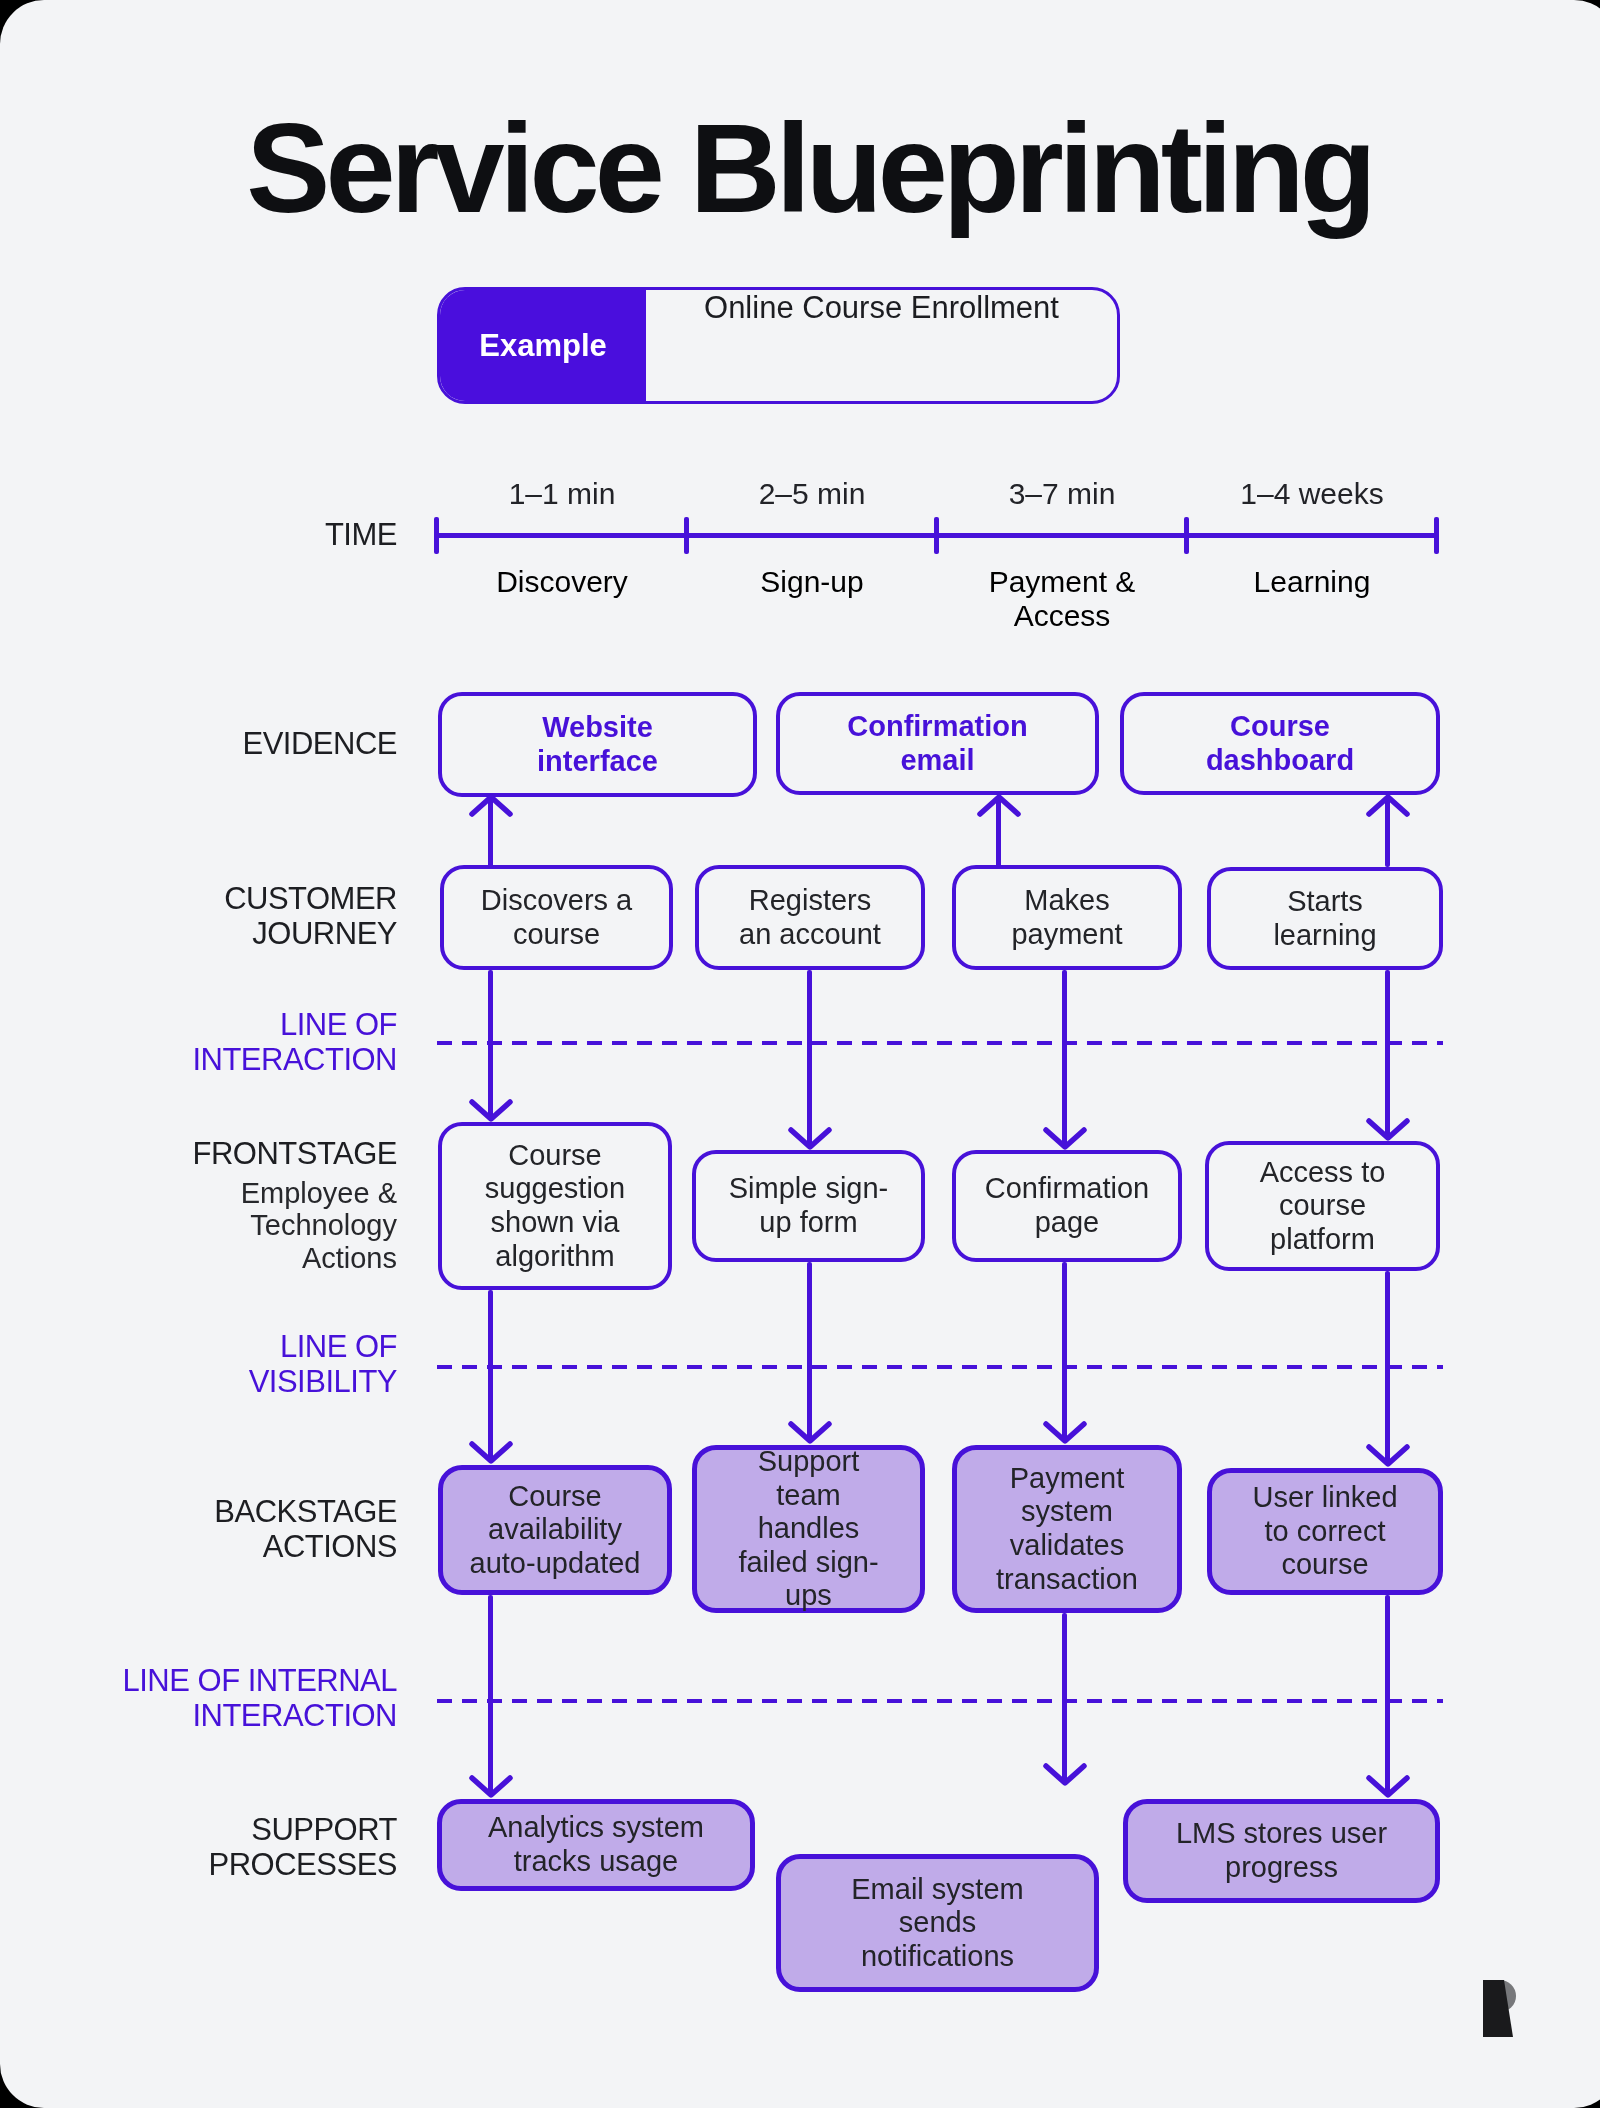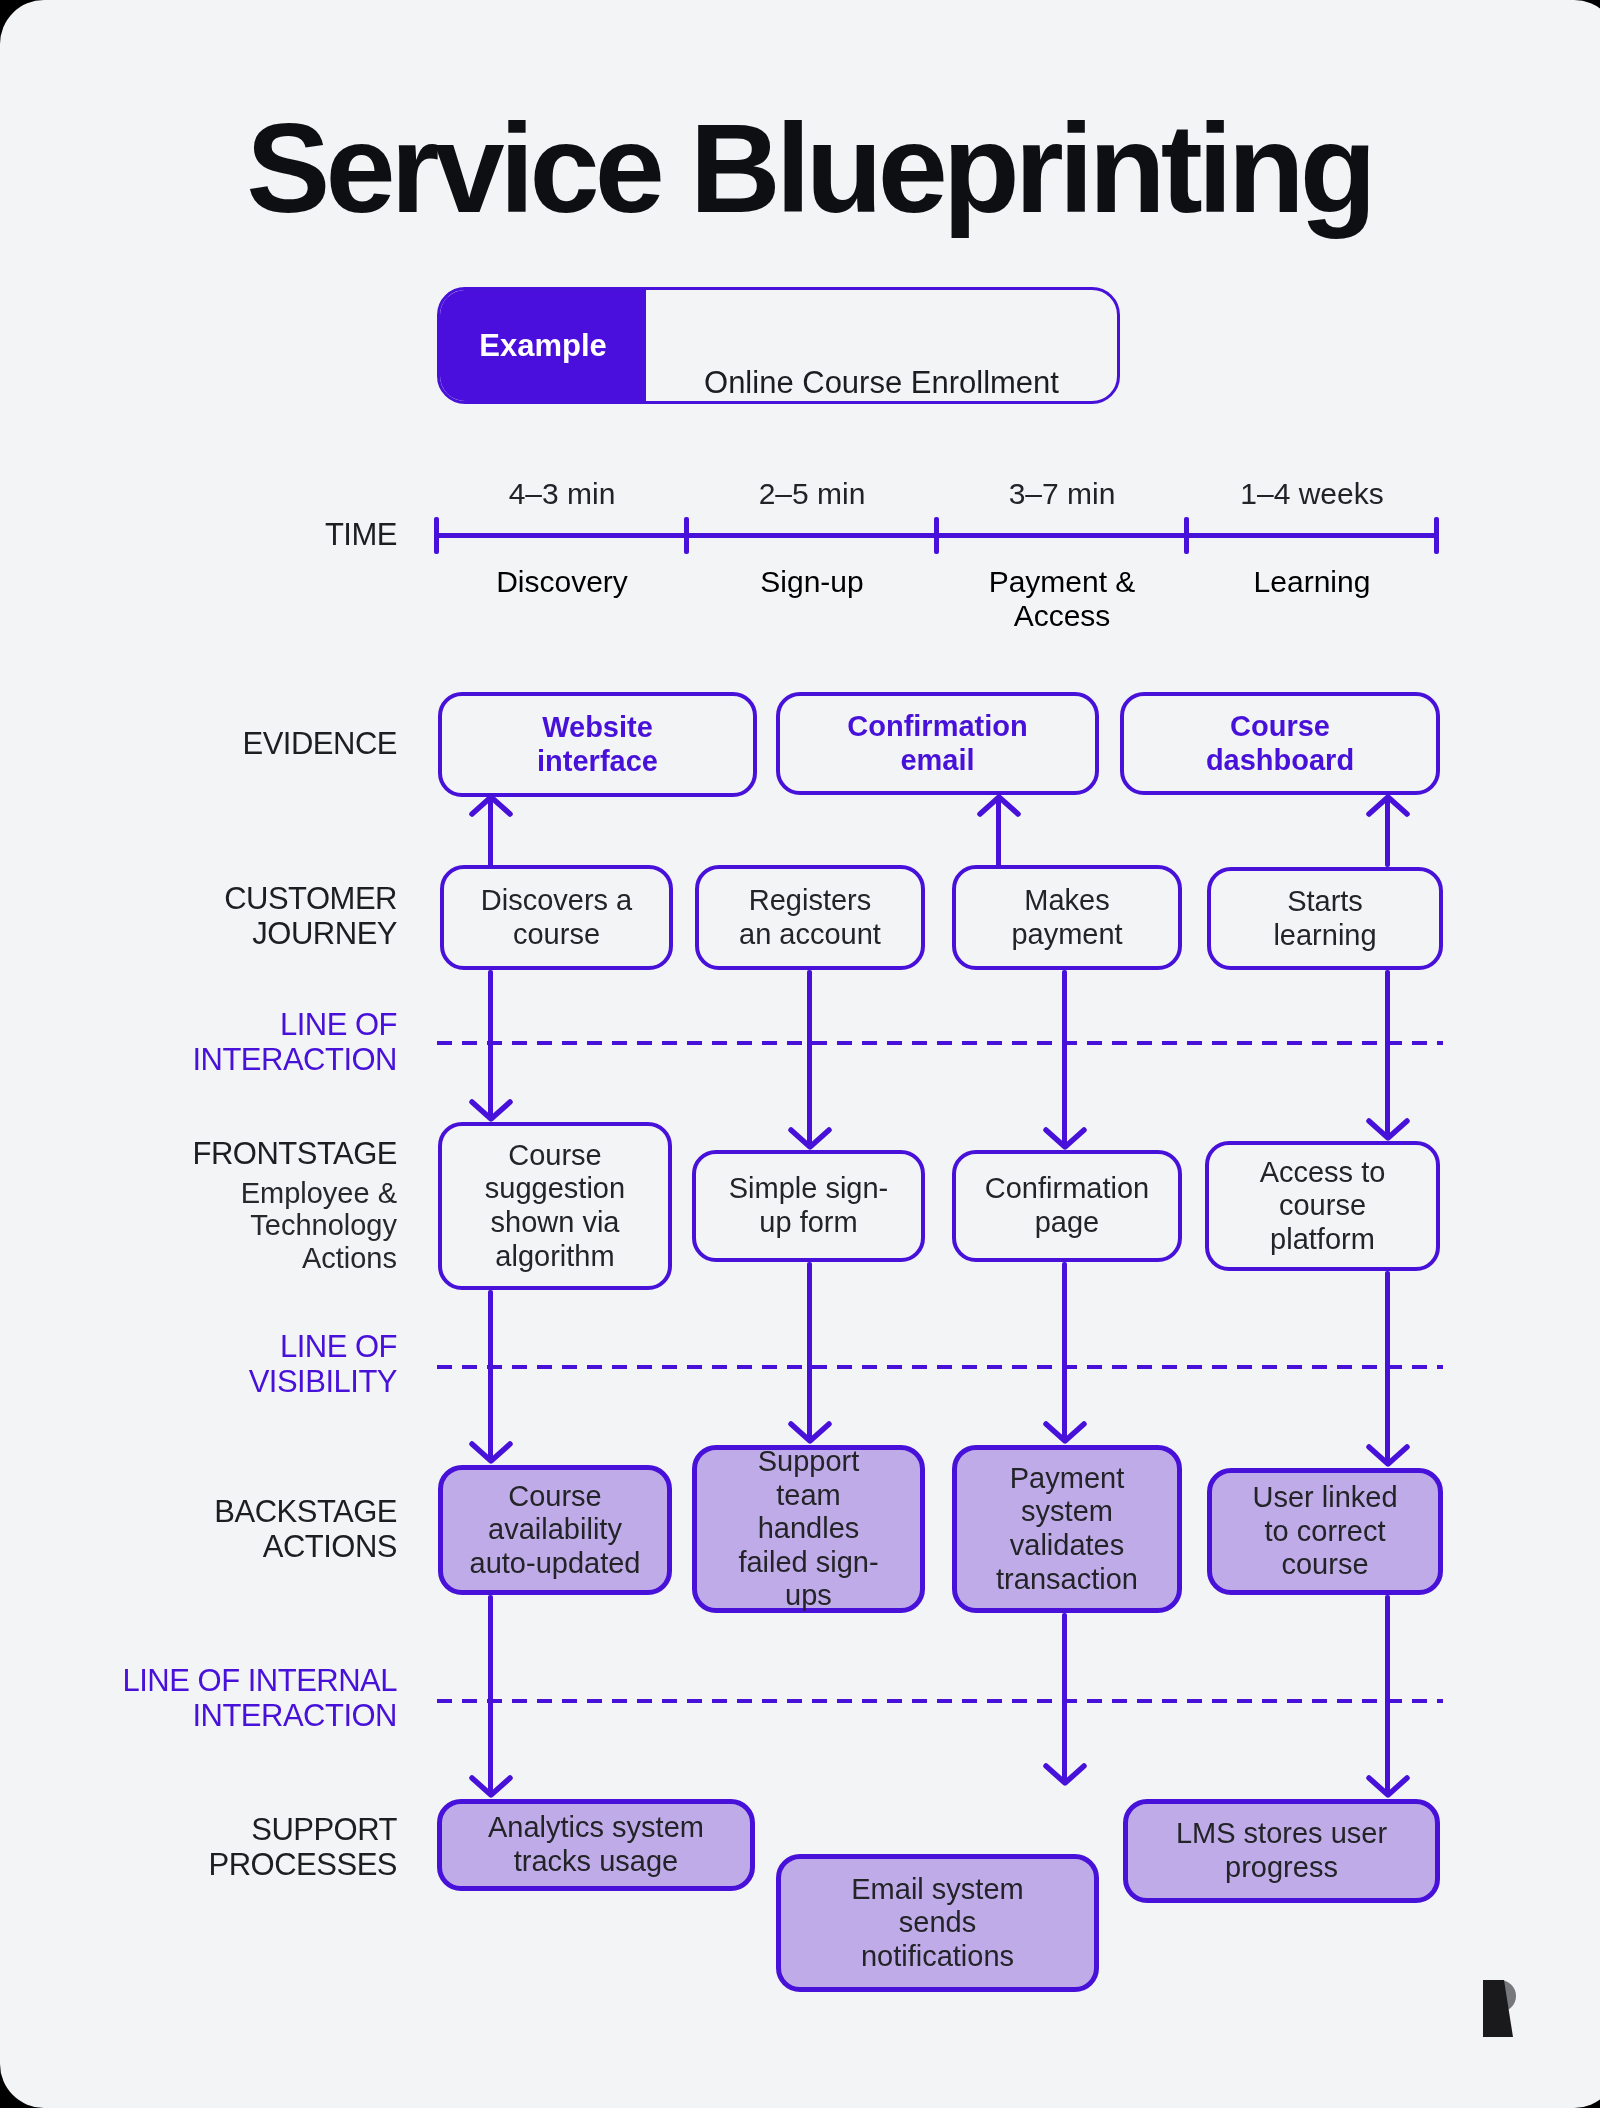--- a/index.html
+++ b/index.html
@@ -26,21 +26,21 @@
   .badge{
     position:absolute;left:437px;top:287px;width:683px;height:117px;
     border:3.5px solid var(--purple);border-radius:28px;overflow:hidden;
     display:flex;box-sizing:border-box;background:var(--background);
   }
   .badge-left{
     width:206px;background:var(--purple-fill);color:#fff;font-weight:700;font-size:31px;
     display:flex;align-items:center;justify-content:center;flex:0 0 auto;
   }
   .badge-right{
-    flex:1;display:flex;align-items:flex-end;justify-content:center;
+    flex:1;display:flex;align-items:flex-start;justify-content:center;
     font-size:31px;color:var(--text-dark);
   }
   
   .tl-bar{position:absolute;left:437px;top:533px;width:1000px;height:5px;background:var(--purple);}
   .tick{position:absolute;top:517px;width:5px;height:37px;background:var(--purple);border-radius:2px;}
   .dur{position:absolute;top:477px;width:250px;text-align:center;font-size:30px;color:#222328;}
   .segname{position:absolute;top:565px;width:180px;text-align:center;font-size:30px;color:#000000;line-height:1.12;}
   
   .rl{
     position:absolute;text-align:right;font-weight:400;font-size:31px;line-height:1.12;
@@ -82,21 +82,21 @@
     </div>
   </div>
 
   <div class="rl" style="left:277px;width:120px;top:535px">TIME</div>
   <div class="tl-bar"></div>
   <div class="tick" style="left:434px"></div>
   <div class="tick" style="left:684px"></div>
   <div class="tick" style="left:934px"></div>
   <div class="tick" style="left:1184px"></div>
   <div class="tick" style="left:1434px"></div>
-  <div class="dur" style="left:437px">4–3 min</div>
+  <div class="dur" style="left:437px">1–1 min</div>
   <div class="dur" style="left:687px">2–5 min</div>
   <div class="dur" style="left:937px">3–7 min</div>
   <div class="dur" style="left:1187px">1–4 weeks</div>
   <div class="segname" style="left:472px">Discovery</div>
   <div class="segname" style="left:722px">Sign-up</div>
   <div class="segname" style="left:972px">Payment &amp; Access</div>
   <div class="segname" style="left:1222px">Learning</div>
 
   <div class="rl" style="left:177px;width:220px;top:744px">EVIDENCE</div>
   <div class="rl" style="left:207px;width:190px;top:917px">CUSTOMER JOURNEY</div>

